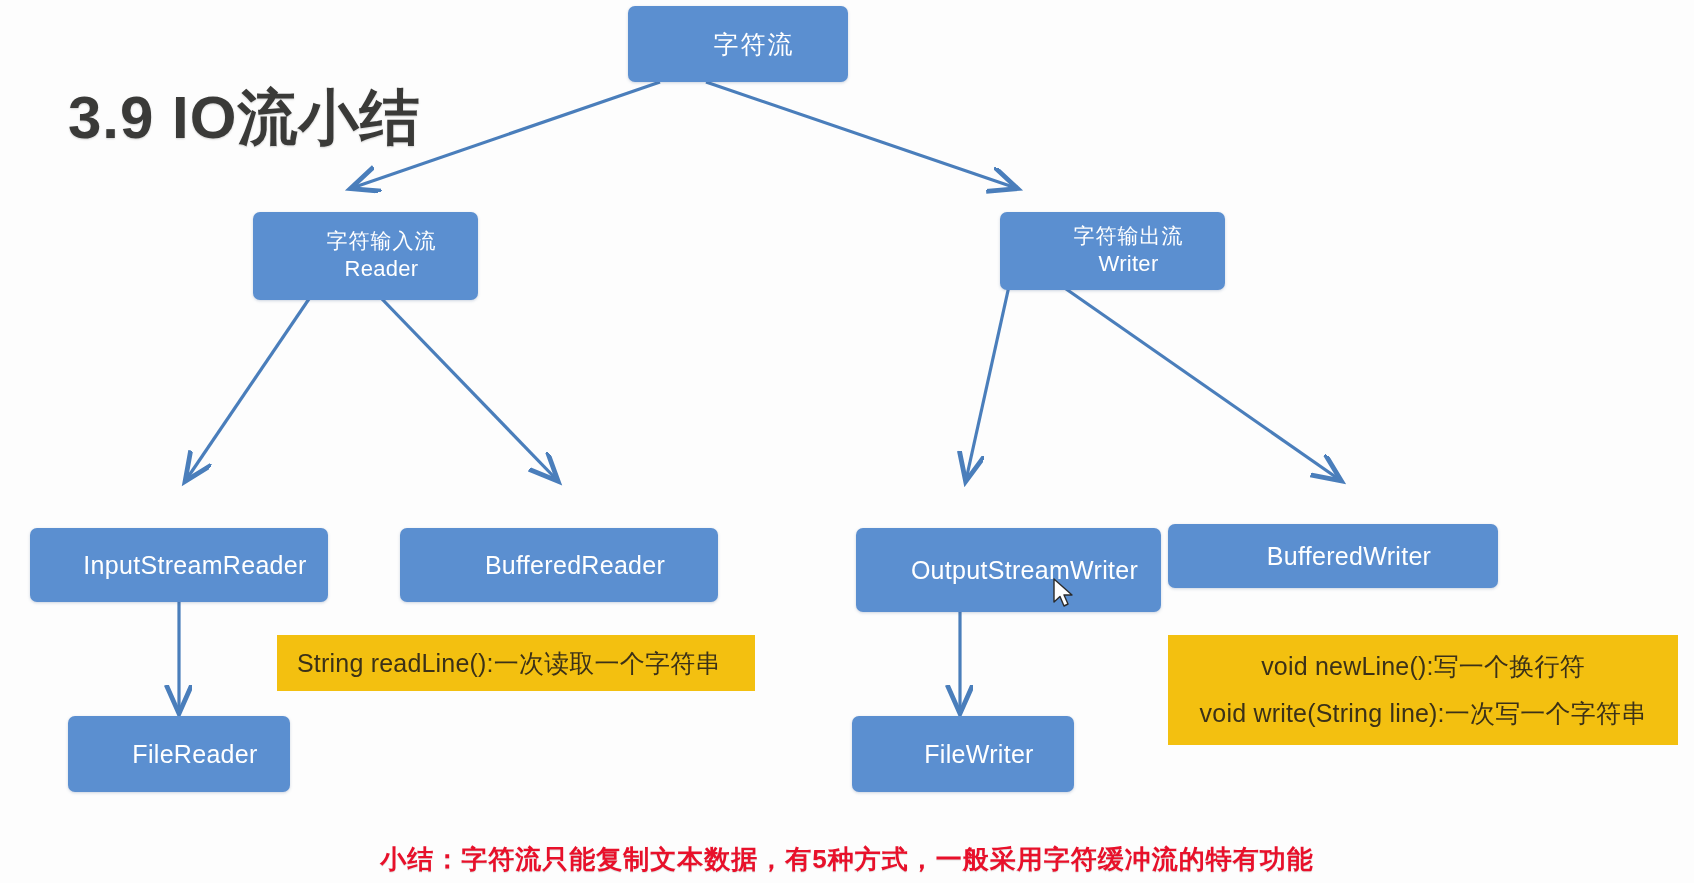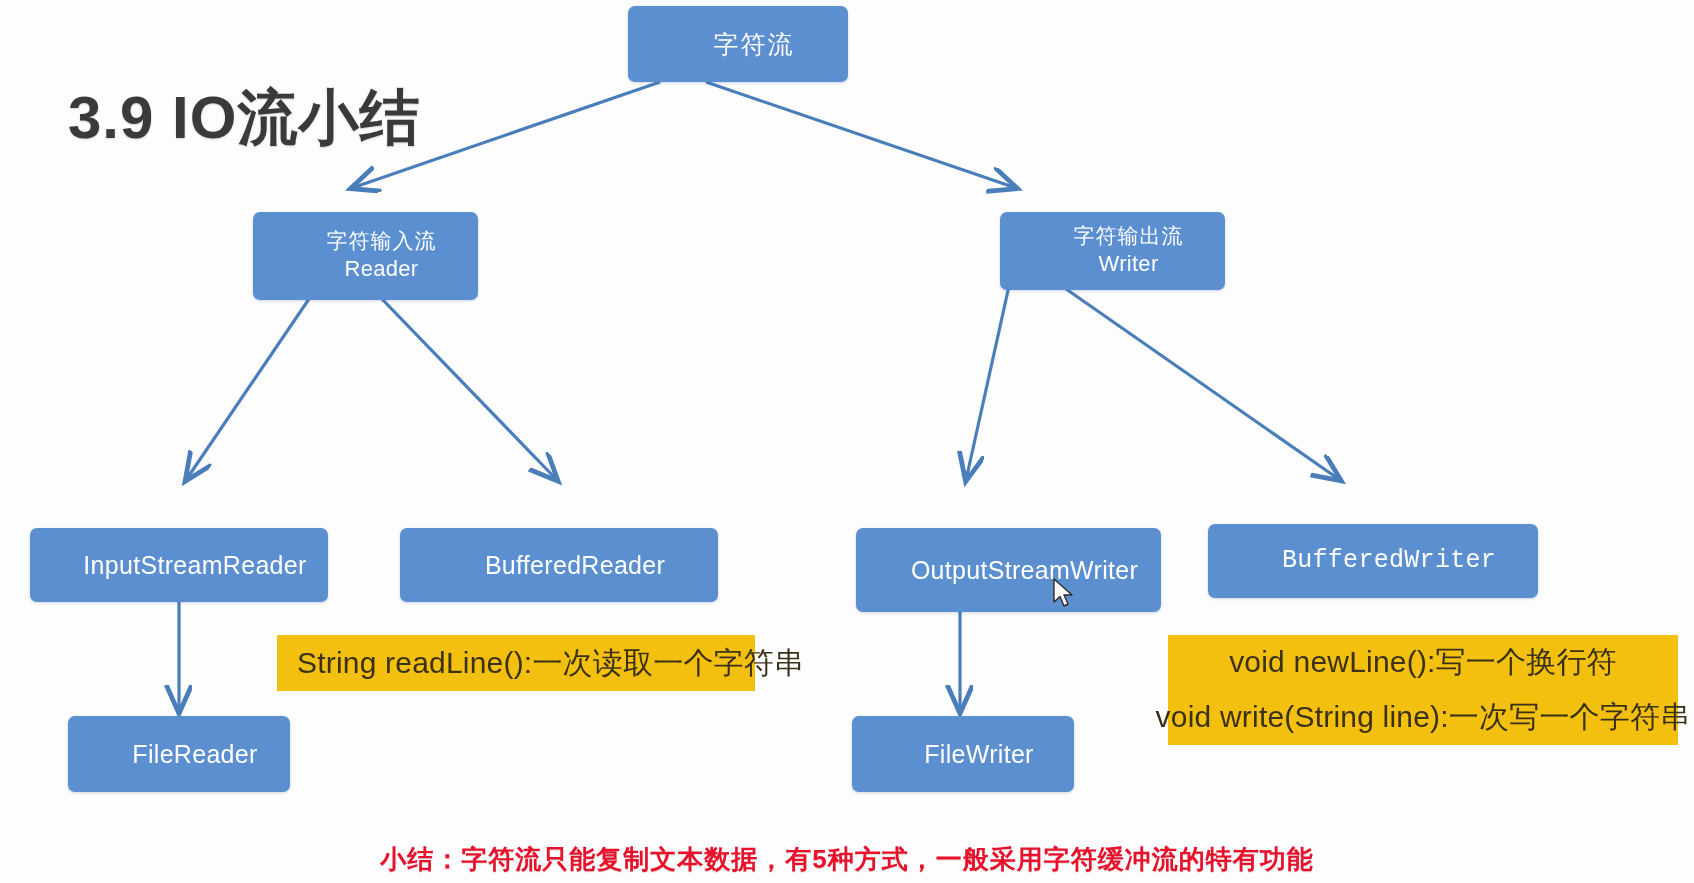--- a/index.html
+++ b/index.html
@@ -80,21 +80,21 @@
     box-sizing: border-box;
     background: #f3c010;
     color: #3b3118;
     padding: 12px 20px;
     display: flex;
     flex-direction: column;
     justify-content: center;
     gap: 14px;
   }
   .note .line {
-    font-size: 30px;
+    font-size: 25px;
     white-space: nowrap;
     letter-spacing: 0.2px;
   }
 
   
   .summary {
     position: absolute;
     left: 0;
     top: 842px;
     width: 1694px;
@@ -169,21 +169,21 @@
   </div>
 
   <div class="node single" style="left:30px; top:528px; width:298px; height:74px;">
     <span class="en">InputStreamReader</span>
   </div>
 
   <div class="node single" style="left:812px; top:528px; width:305px; height:84px;margin-left:44px;">
     <span class="en">OutputStreamWriter</span>
   </div>
 
-  <div class="node single" style="left:1208px; top:524px; width:330px; height:74px;font-family:Liberation Mono, monospace;">
+  <div class="node single" style="left:1168px; top:524px; width:330px; height:64px;">
     <span class="en">BufferedWriter</span>
   </div>
 
   <div class="node single" style="left:68px; top:716px; width:222px; height:76px;text-align:right;">
     <span class="en">FileReader</span>
   </div>
 
   <div class="node single" style="left:852px; top:716px; width:222px; height:76px;">
     <span class="en">FileWriter</span>
   </div>

